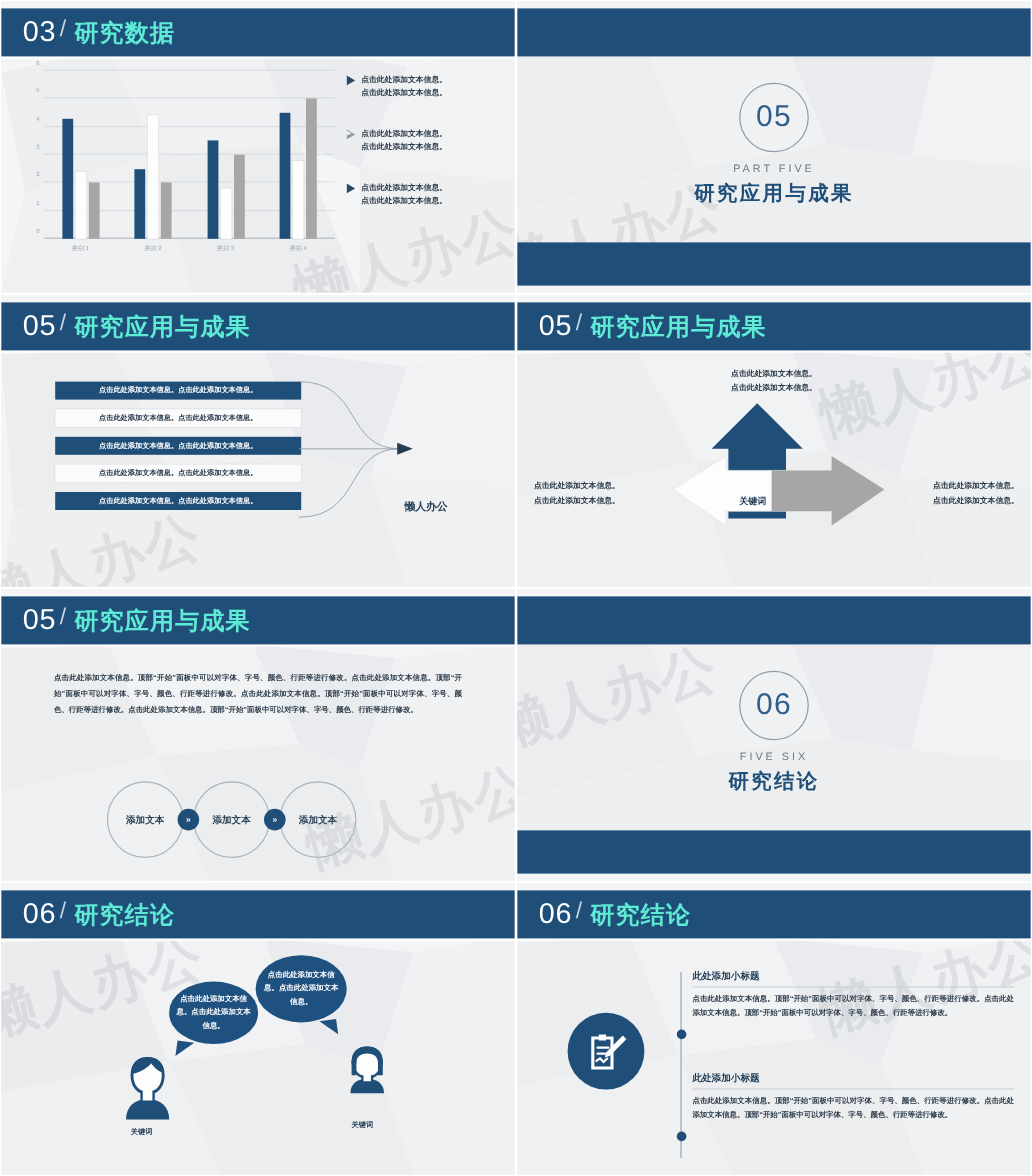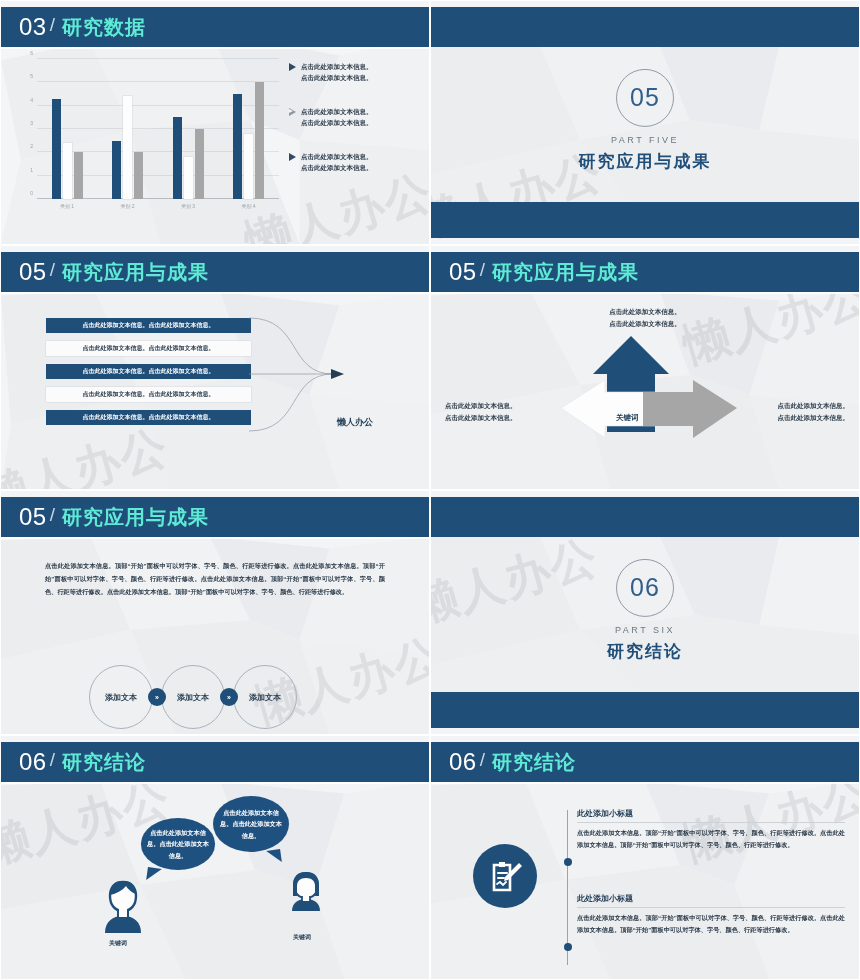--- a/index.html
+++ b/index.html
@@ -76,21 +76,21 @@
   .ar-left-txt{position:absolute;left:14px;top:108px;font-size:6.5px;line-height:1.85;
                color:#2b3b49;font-weight:700;}
   .ar-right-txt{position:absolute;right:10px;top:108px;font-size:6.5px;line-height:1.85;
                 color:#2b3b49;font-weight:700;text-align:left;}
   .ar-svg{position:absolute;left:128px;top:42px;}
   .ar-kw{position:absolute;left:185px;top:121px;font-size:7.5px;color:#1f3c55;font-weight:700;white-space:nowrap;}
 
   
   .para{position:absolute;left:44px;right:44px;top:22px;font-size:6.2px;line-height:2.1;
         color:#2b3b49;font-weight:700;text-align:justify;}
-  .circles{position:absolute;left:88px;top:128px;display:flex;align-items:center;}
+  .circles{position:absolute;left:88px;top:114px;display:flex;align-items:center;}
   .circ{width:62px;height:62px;border-radius:50%;border:1px solid #aab3bb;
         display:flex;align-items:center;justify-content:center;font-size:8px;color:#2b4256;font-weight:700;}
   .chev{width:18px;height:18px;border-radius:50%;background:#1f4e79;color:#fff;font-size:7px;
         display:flex;align-items:center;justify-content:center;margin:0 -5px;z-index:2;font-weight:700;}
 
   
   .bub{position:absolute;background:#1f5180;color:#ffffff;font-size:6.2px;line-height:1.85;
        font-weight:700;display:flex;align-items:center;justify-content:center;text-align:center;padding:6px;
        box-sizing:border-box;}
   .bub.b1{left:140px;top:36px;width:74px;height:52px;border-radius:38px/26px;}
@@ -374,21 +374,21 @@
     </div>
     <div class="wm" style="left:-22px;top:60px;transform:rotate(-16deg);">懒人办公</div>
 
     <div class="band top"></div>
     <div class="band bot"></div>
 
     <div class="dv-center">
       <div class="dv-ring">
         <span class="dv-num">06</span>
       </div>
-      <div class="dv-part">PART SIX</div>
+      <div class="dv-part">FIVE SIX</div>
       <div class="dv-title">研究结论</div>
     </div>
   </div>
 
   <div class="slide">
     <div class="poly">
       <svg viewBox="0 0 430 245" preserveAspectRatio="none">
         <rect width="430" height="245" fill="#f3f4f5"></rect>
         <polygon points="0,50 100,46 140,150 0,175" fill="#eaecee"></polygon>
         <polygon points="100,46 220,46 255,135 140,150" fill="#f1f2f4"></polygon>

